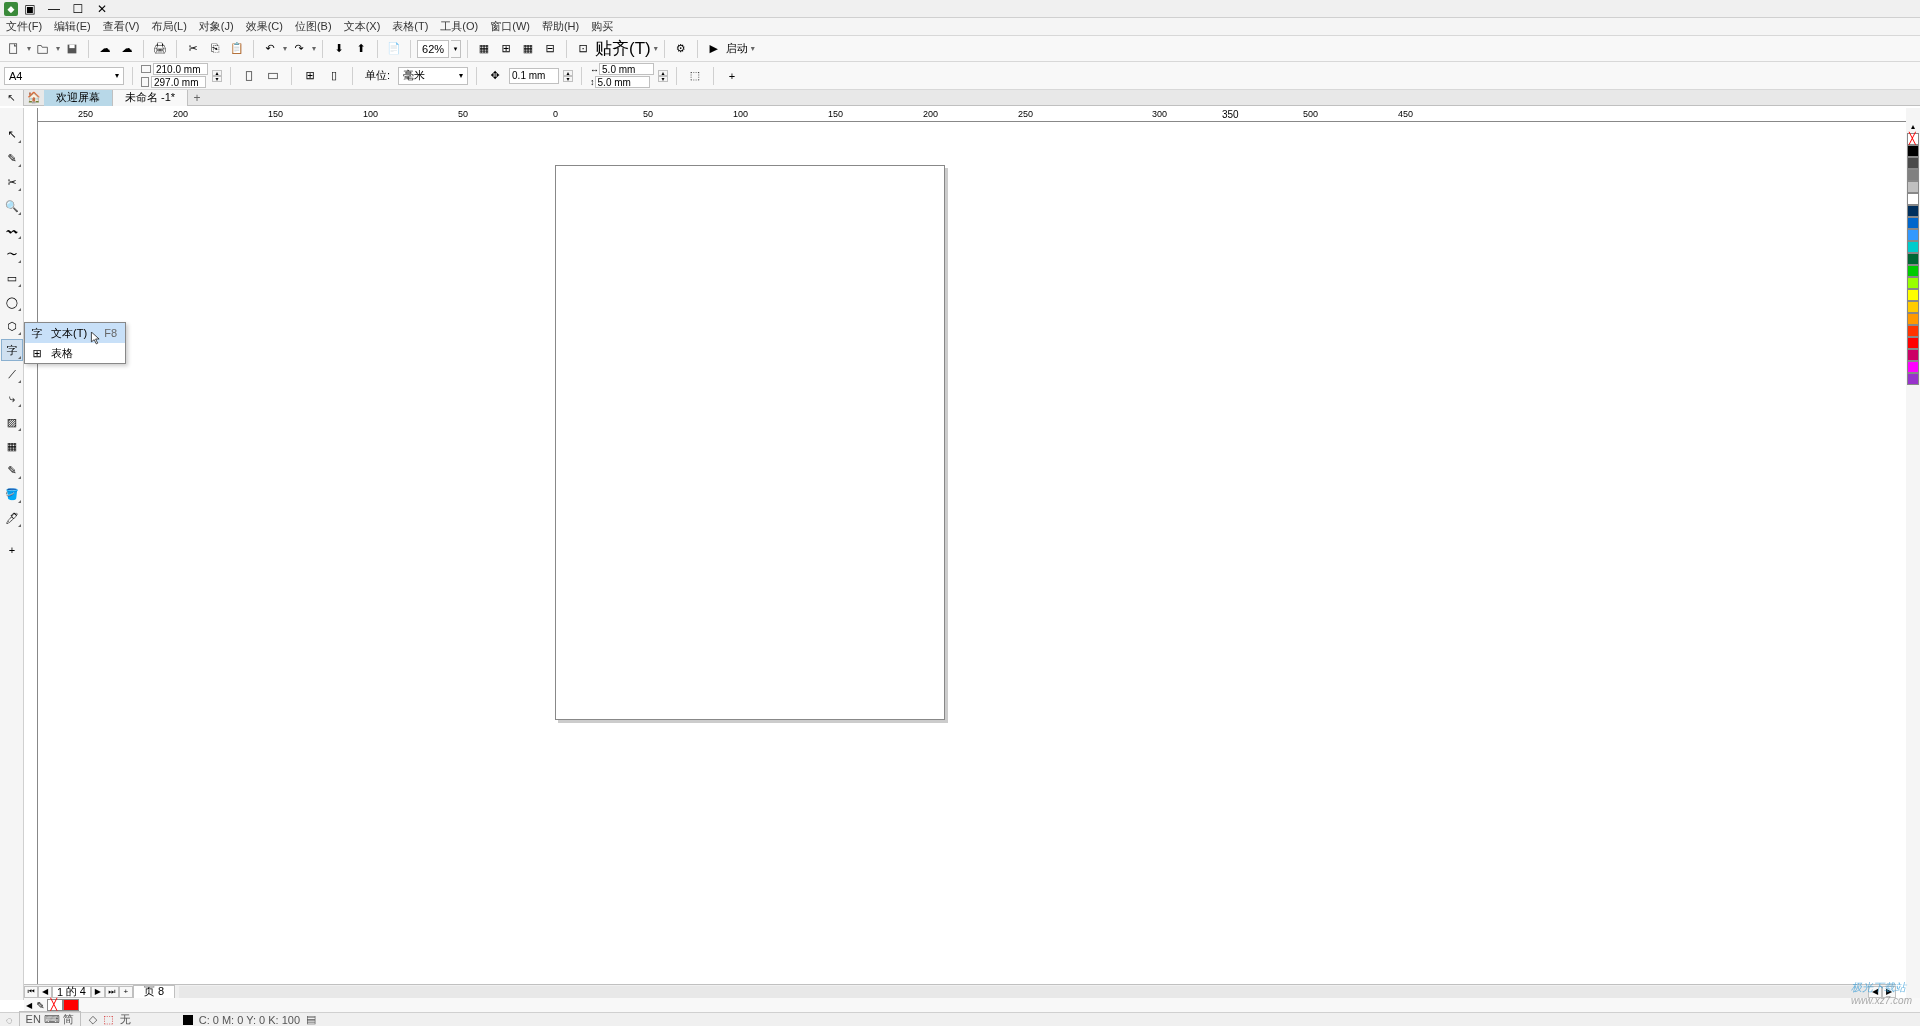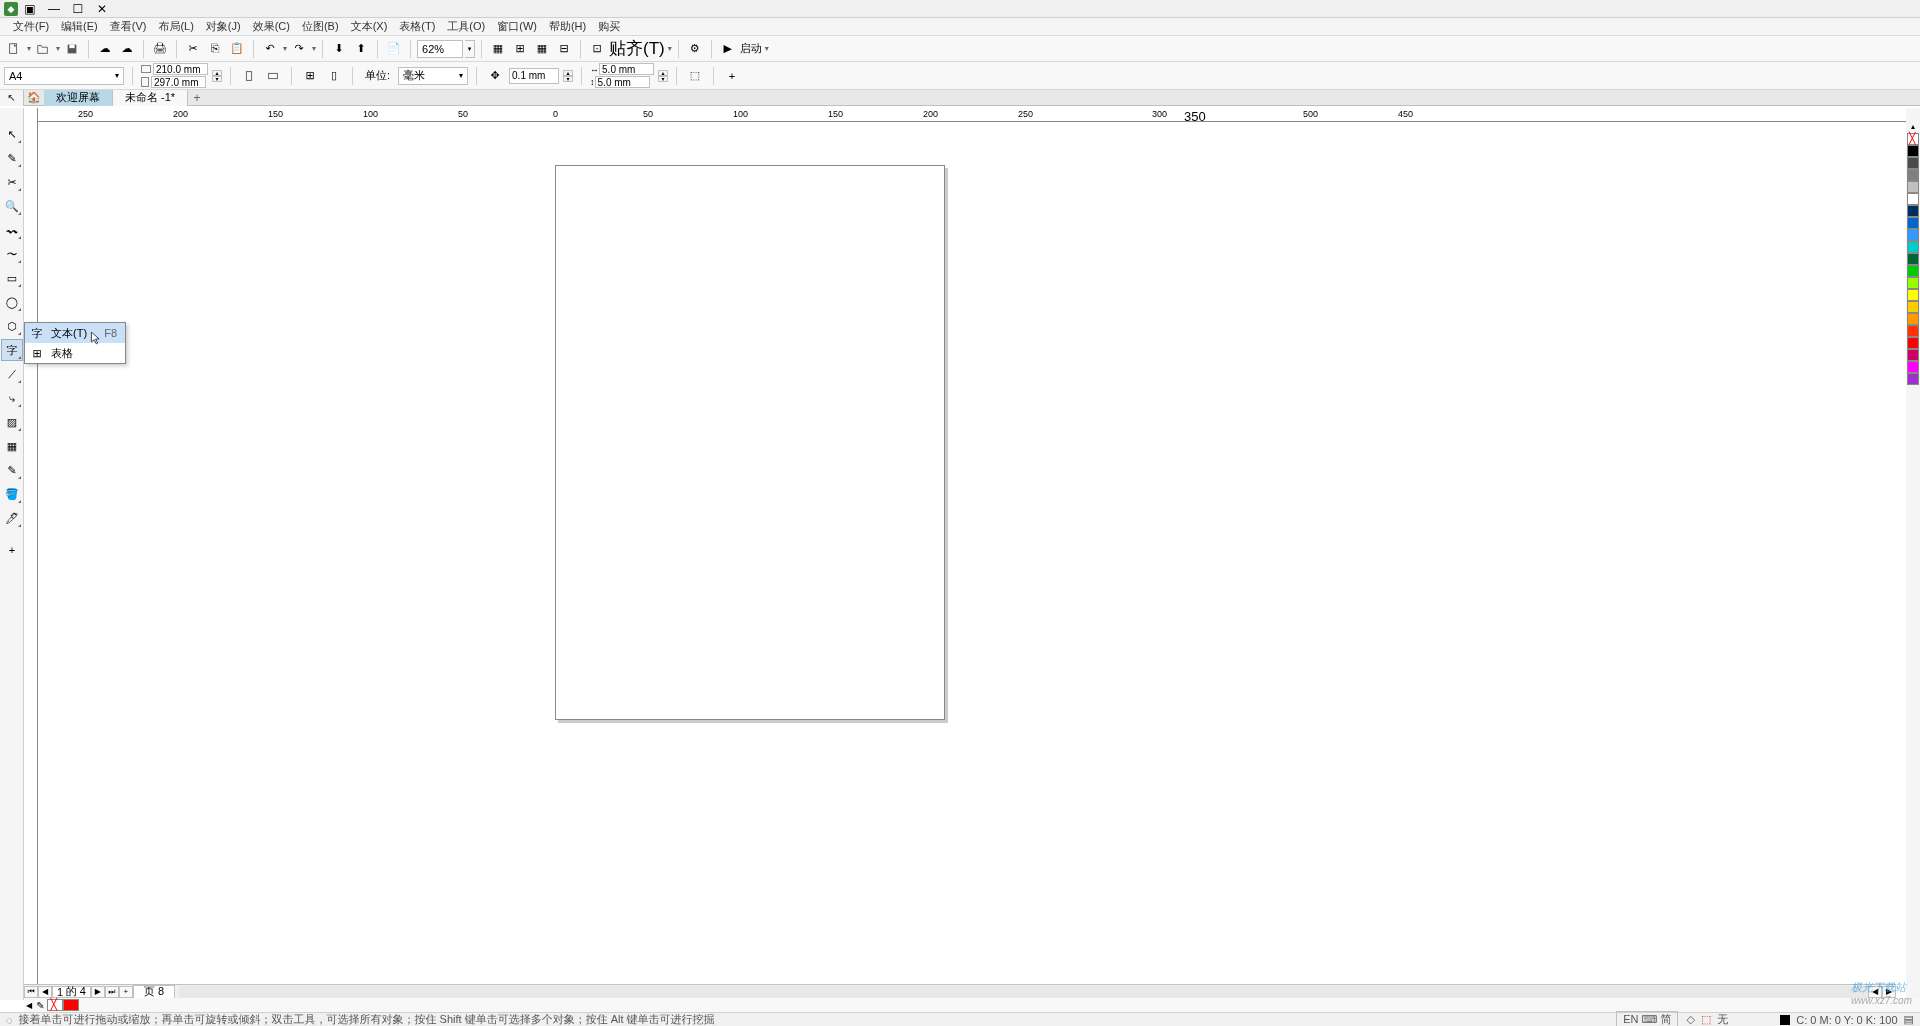--- a/index.html
+++ b/index.html
@@ -6,29 +6,29 @@
 body { background: #fff; overflow: hidden; width: 1920px; height: 1026px; position: relative; }
 
 
 .titlebar { height: 18px; background: #f0f0f0; display: flex; align-items: center; padding: 0 4px; border-bottom: 1px solid #d0d0d0; }
 .titlebar .app-icon { width: 14px; height: 14px; background: #3a8a3a; border-radius: 2px; margin-right: 4px; display: inline-flex; align-items: center; justify-content: center; color: #fff; font-size: 9px; }
 .titlebar .title { flex: 1; font-size: 11px; color: #333; }
 .titlebar .win-btns { display: flex; gap: 8px; }
 .titlebar .win-btn { width: 16px; height: 14px; display: flex; align-items: center; justify-content: center; cursor: pointer; font-size: 12px; }
 
 
-.menubar { height: 18px; background: #f5f5f5; display: flex; align-items: center; padding: 0 7px; border-bottom: 1px solid #d8d8d8; }
+.menubar { height: 18px; background: #f5f5f5; display: flex; align-items: center; padding: 0 0; border-bottom: 1px solid #d8d8d8; }
 .menubar .menu-item { padding: 0 6px; cursor: pointer; font-size: 11px; color: #333; }
 
 
 .toolbar1 { height: 26px; background: #f8f8f8; display: flex; align-items: center; padding: 0 4px; border-bottom: 1px solid #d8d8d8; gap: 2px; }
 .tb-btn { width: 20px; height: 20px; display: flex; align-items: center; justify-content: center; cursor: pointer; border: 1px solid transparent; border-radius: 2px; }
 .tb-sep { width: 1px; height: 18px; background: #d0d0d0; margin: 0 4px; }
 .tb-arrow { font-size: 8px; color: #666; margin-left: 1px; }
-.zoom-box { width: 46px; height: 18px; border: 1px solid #c0c0c0; background: #fff; display: flex; align-items: center; padding: 0 4px; font-size: 11px; }
+.zoom-box { width: 32px; height: 18px; border: 1px solid #c0c0c0; background: #fff; display: flex; align-items: center; padding: 0 4px; font-size: 11px; }
 .zoom-dd { width: 10px; height: 18px; border: 1px solid #c0c0c0; border-left: none; display: flex; align-items: center; justify-content: center; font-size: 7px; }
 
 
 .propbar { height: 28px; background: #f8f8f8; display: flex; align-items: center; padding: 0 4px; border-bottom: 1px solid #d8d8d8; gap: 4px; }
 .page-size-select { width: 120px; height: 18px; border: 1px solid #c0c0c0; background: #fff; display: flex; align-items: center; padding: 0 4px; }
 .dim-group { display: flex; flex-direction: column; gap: 1px; }
 .dim-row { display: flex; align-items: center; }
 .dim-icon { width: 12px; height: 10px; border: 1px solid #888; margin-right: 2px; }
 .dim-input { width: 55px; height: 12px; border: 1px solid #c0c0c0; font-size: 10px; padding: 0 2px; background: #fff; }
 .spinner { display: flex; flex-direction: column; width: 10px; }
@@ -296,21 +296,21 @@
       <span style="position:absolute;left:230px;top:1px;font-size:9px;">150</span>
       <span style="position:absolute;left:325px;top:1px;font-size:9px;">100</span>
       <span style="position:absolute;left:420px;top:1px;font-size:9px;">50</span>
       <span style="position:absolute;left:515px;top:1px;font-size:9px;">0</span>
       <span style="position:absolute;left:605px;top:1px;font-size:9px;">50</span>
       <span style="position:absolute;left:695px;top:1px;font-size:9px;">100</span>
       <span style="position:absolute;left:790px;top:1px;font-size:9px;">150</span>
       <span style="position:absolute;left:885px;top:1px;font-size:9px;">200</span>
       <span style="position:absolute;left:980px;top:1px;font-size:9px;">250</span>
       <span style="position:absolute;left:1075px;top:1px;font-size:9px;margin-left:39px;">300</span>
-      <span style="position:absolute;left:1146px;top:1px;font-size:13px;">350</span>
+      <span style="position:absolute;left:1184px;top:1px;font-size:10px;">350</span>
       <span style="position:absolute;left:1265px;top:1px;font-size:9px;">500</span>
       <span style="position:absolute;left:1360px;top:1px;font-size:9px;">450</span>
     </div>
     <div class="page-shadow"></div>
     <div class="page"></div>
   </div>
 
   <div class="color-palette">
     <div style="font-size:8px;margin-bottom:2px;">▴</div>
     <div class="color-swatch" style="background:#fff;position:relative;">
@@ -378,21 +378,20 @@
   <span style="font-size:8px;margin:0 2px;">◀</span>
   <span style="font-size:10px;margin:0 2px;">✎</span>
   <div class="bc-swatch" style="background:#fff;position:relative;">
       <span style="position:absolute;color:red;left:3px;top:-2px;font-size:11px;">╳</span>
     </div>
   <div class="bc-swatch" style="background:#ff0000;"></div>
 </div>
 
 <div class="statusbar">
   <span style="margin-right:6px;">◌</span>
-  <span class="hint">接着单击可进行拖动或缩放；再单击可旋转或倾斜；双击工具，可选择所有对象；按住 Shift 键单击可选择多个对象；按住 Alt 键单击可进行挖掘</span>
   <span class="lang">EN ⌨ 简</span>
   <div class="right">
     <span>◇</span>
     <span style="color:#c00;">⬚</span>
     <span>无</span>
     <span style="width:40px;"></span>
     <span style="width:10px;height:10px;background:#000;display:inline-block;"></span>
     <span>C: 0 M: 0 Y: 0 K: 100</span>
     <span>▤</span>
   </div>

